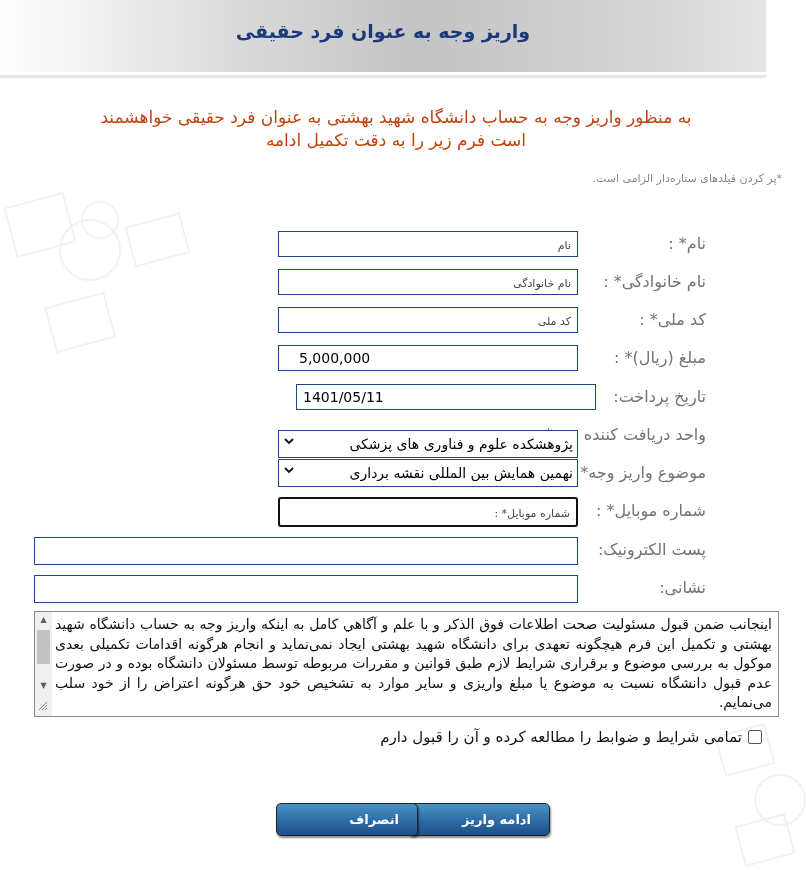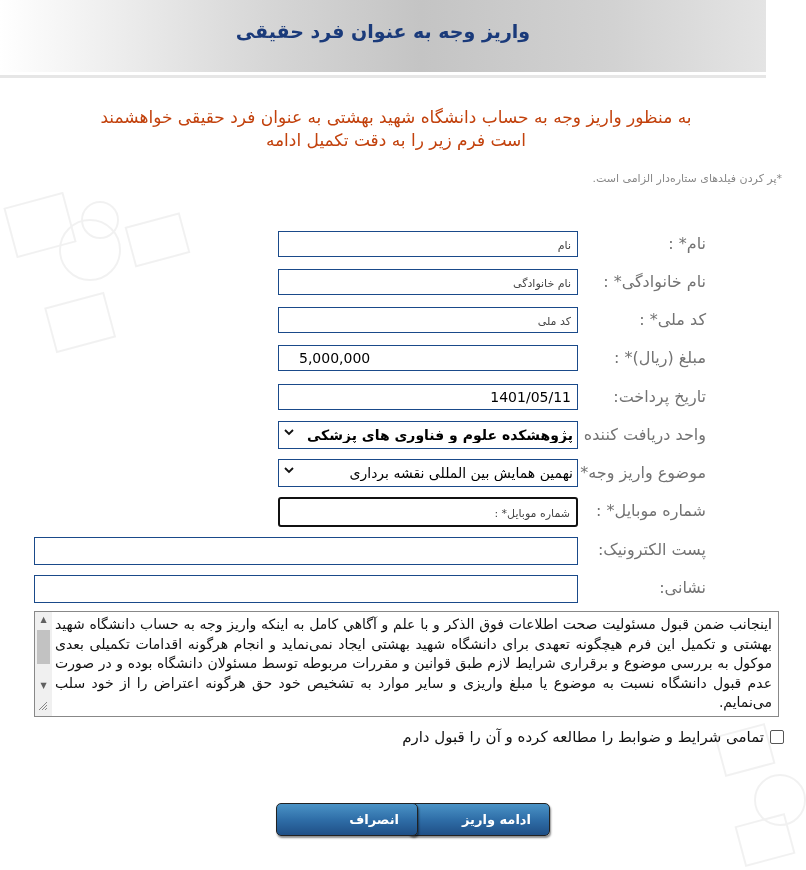--- a/index.html
+++ b/index.html
@@ -81,21 +81,21 @@
       border: 1px solid #1a4a8a;
       background: #fff;
       font-family: "DejaVu Sans", sans-serif;
       font-size: 14px;
       padding: 0 6px;
       outline: none;
     }
     .input.short { left: 278px; width: 300px; }
     .input.long  { left: 34px;  width: 544px; }
     .input.rtl { direction: rtl; text-align: right; }
-    .input.ltr { direction: ltr; text-align: right; }
+    .input.ltr { direction: ltr; text-align: left; margin-left: 18px; }
     .input.amount { direction: ltr; text-align: left; padding-left: 20px; }
     .input::placeholder { color: #444; font-size: 11px; }
     .input.focused {
       border: 2px solid #111;
       border-radius: 3px;
     }
     .select {
       position: absolute;
       left: 278px; width: 300px; height: 28px;
       box-sizing: border-box;
@@ -161,21 +161,21 @@
     }
     .resize-grip {
       position: absolute;
       left: 2px; top: 88px;
       width: 13px; height: 14px;
       font-size: 10px;
       color: #888;
     }
     .agree {
       position: absolute;
-      right: 22px; top: 728px;
+      right: 44px; top: 728px;
       direction: rtl;
       font-size: 15px;
       color: #111;
       display: flex;
       align-items: center;
     }
     .checkbox {
       width: 12px; height: 12px;
       border: 1px solid #555;
       border-radius: 2px;
@@ -251,21 +251,21 @@
   <input class="input short amount" style="top: 1px;" type="text" value="5,000,000">
 </div>
 
 <div class="row" style="top:383px; left:0;">
   <span class="label">تاریخ پرداخت:</span>
   <input class="input short ltr" style="top: 1px;" type="text" value="1401/05/11">
 </div>
 
 <div class="row" style="top:421px; left:0;">
   <span class="label">واحد دریافت کننده وجه* :</span>
-  <div class="select" style="top:0;font-weight:bold;">
+  <div class="select" style="top:9px;">
     <span class="sel-text">پژوهشکده علوم و فناوری های پزشکی</span>
     <span class="chev">
       <svg width="10" height="10" viewBox="0 0 10 10">
           <path d="M1 3 L5 7 L9 3" stroke="#111" stroke-width="1.8" fill="none"></path>
         </svg>
     </span>
   </div>
 </div>
 
 <div class="row" style="top:459px; left:0;">

